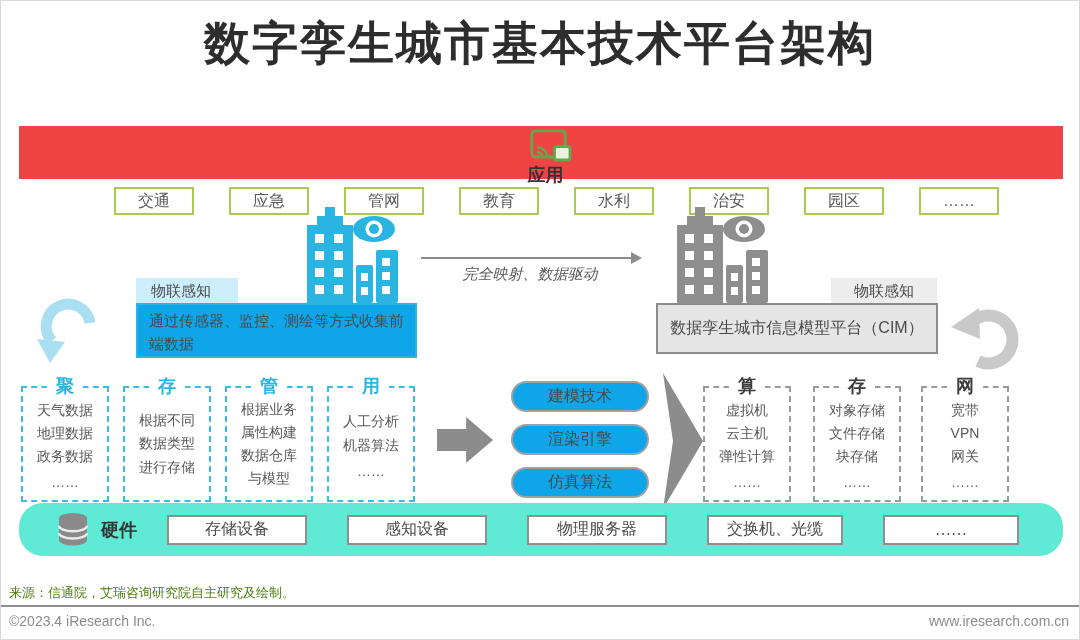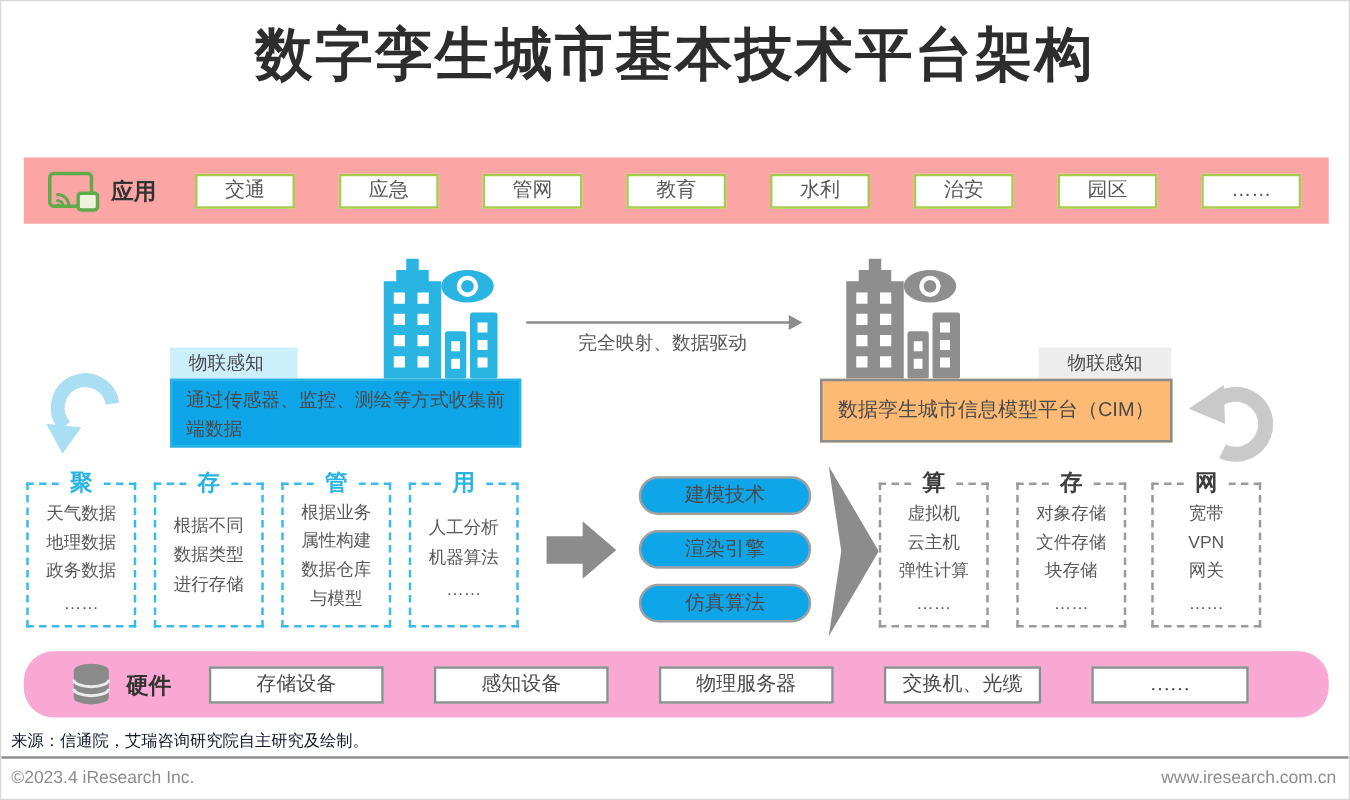--- a/index.html
+++ b/index.html
@@ -8,61 +8,61 @@
     border:1px solid #d8d8d8;overflow:hidden;
     font-family:"Liberation Sans","DejaVu Sans",sans-serif;
   }
   
   #page-title{
     position:absolute;top:12px;left:0;width:100%;text-align:center;
     font-size:46px;font-weight:bold;color:#2d2d2d;letter-spacing:2px;margin:0;
   }
   
   .layer-row{position:absolute;left:18px;width:1044px;height:53px;display:flex;align-items:center;box-sizing:border-box;}
-  #app-row{top:125px;background:#fca5a5;}
-  #hw-row{top:520px;background:#f9a8d4;border-radius:24px;}
+  #app-row{top:125px;background:#ef4444;flex-direction:column;}
+  #hw-row{top:502px;background:#5eead4;border-radius:24px;}
   .row-icon{margin-left:17px;flex:0 0 auto;}
   #hw-row .row-icon{margin-left:36px;}
   .row-label{font-size:18px;font-weight:bold;color:#333;margin-left:9px;white-space:nowrap;}
   .app-boxes{display:flex;gap:35px;margin-left:31px;}
   .app-box{
     width:80px;height:28px;border:2px solid #a8cb4f;background:#fff;box-sizing:border-box;
     display:flex;align-items:center;justify-content:center;font-size:16px;color:#595959;white-space:nowrap;
   }
   .hw-boxes{display:flex;gap:40px;margin-left:30px;}
   .hw-box{
     width:140px;height:30px;border:2px solid #8f8f8f;background:#fff;box-sizing:border-box;
     display:flex;align-items:center;justify-content:center;font-size:16px;color:#4a4a4a;white-space:nowrap;
   }
-  .hw-box.narrow{width:126px;font-family:Liberation Serif, serif;}
+  .hw-box.narrow{width:136px;font-family:Liberation Serif, serif;}
   
   .bldg{position:absolute;top:202px;}
   #bldg-left{left:296px;}
   #bldg-right{left:666px;}
   .tag{position:absolute;top:277px;height:25px;line-height:25px;font-size:15px;color:#4a4a4a;box-sizing:border-box;}
   #tag-left{left:135px;width:102px;background:#cdeefb;padding-left:15px;}
   #tag-right{left:830px;width:106px;background:#ededed;text-align:center;}
   #collect-box{
     position:absolute;left:135px;top:302px;width:281px;height:55px;box-sizing:border-box;
     border:2px solid #29b4e2;background:#0ea5e9;font-size:15px;color:#4a4a4a;
     padding:5px 10px 0 11px;line-height:1.5;
   }
   #cim-box{
     position:absolute;left:655px;top:302px;width:282px;height:51px;box-sizing:border-box;
-    border:2px solid #8c8c8c;background:#fdba74;display:flex;align-items:center;justify-content:center;
+    border:2px solid #8c8c8c;background:#e5e5e5;display:flex;align-items:center;justify-content:center;
     font-size:16px;color:#4a4a4a;white-space:nowrap;
   }
   #map-arrow{position:absolute;left:420px;top:256px;width:218px;height:2px;background:#8c8c8c;}
   #map-arrow::after{
     content:"";position:absolute;right:-3px;top:-5px;width:0;height:0;
     border-left:11px solid #8c8c8c;border-top:6px solid transparent;border-bottom:6px solid transparent;
   }
   #map-label{
     position:absolute;left:420px;top:264px;width:218px;text-align:center;
-    font-size:15px;color:#595959;white-space:nowrap;
+    font-style:italic;font-size:15px;color:#595959;white-space:nowrap;
   }
   .curl{position:absolute;}
   #curl-left{left:26px;top:292px;}
   #curl-right{left:948px;top:296px;}
   
   .group{
     position:absolute;top:385px;width:88px;height:116px;background:#fff;box-sizing:border-box;
     display:flex;flex-direction:column;align-items:center;justify-content:center;
   }
   .group.cyan{border:2px dashed #3bbbe9;}
@@ -84,21 +84,21 @@
     clip-path:polygon(0 26%,52% 26%,52% 0,100% 50%,52% 100%,52% 74%,0 74%);
   }
   .pill{
     position:absolute;left:510px;width:138px;height:31px;box-sizing:border-box;
     border:2px solid #a0a0a0;border-radius:16px;background:#0ea5e9;
     display:flex;align-items:center;justify-content:center;font-size:16px;color:#4a4a4a;white-space:nowrap;
   }
   #pill-1{top:380px;}#pill-2{top:423px;text-align:right;}#pill-3{top:466px;}
   #chevron{position:absolute;left:660px;top:372px;}
   
-  #source-note{position:absolute;left:8px;top:583px;font-size:13px;color:#0f172a;}
+  #source-note{position:absolute;left:8px;top:583px;font-size:13px;color:#4d7c0f;}
   #sep-line{position:absolute;left:0;top:604px;width:1078px;height:2px;background:#8f8f8f;}
   #copyright{position:absolute;left:8px;top:612px;font-size:14px;color:#8c8c8c;}
   #website{position:absolute;right:10px;top:612px;font-size:14px;color:#8c8c8c;}
 </style>
 </head>
 <body>
 
 <div id="canvas">
 
   <h1 id="page-title">数字孪生城市基本技术平台架构</h1>

